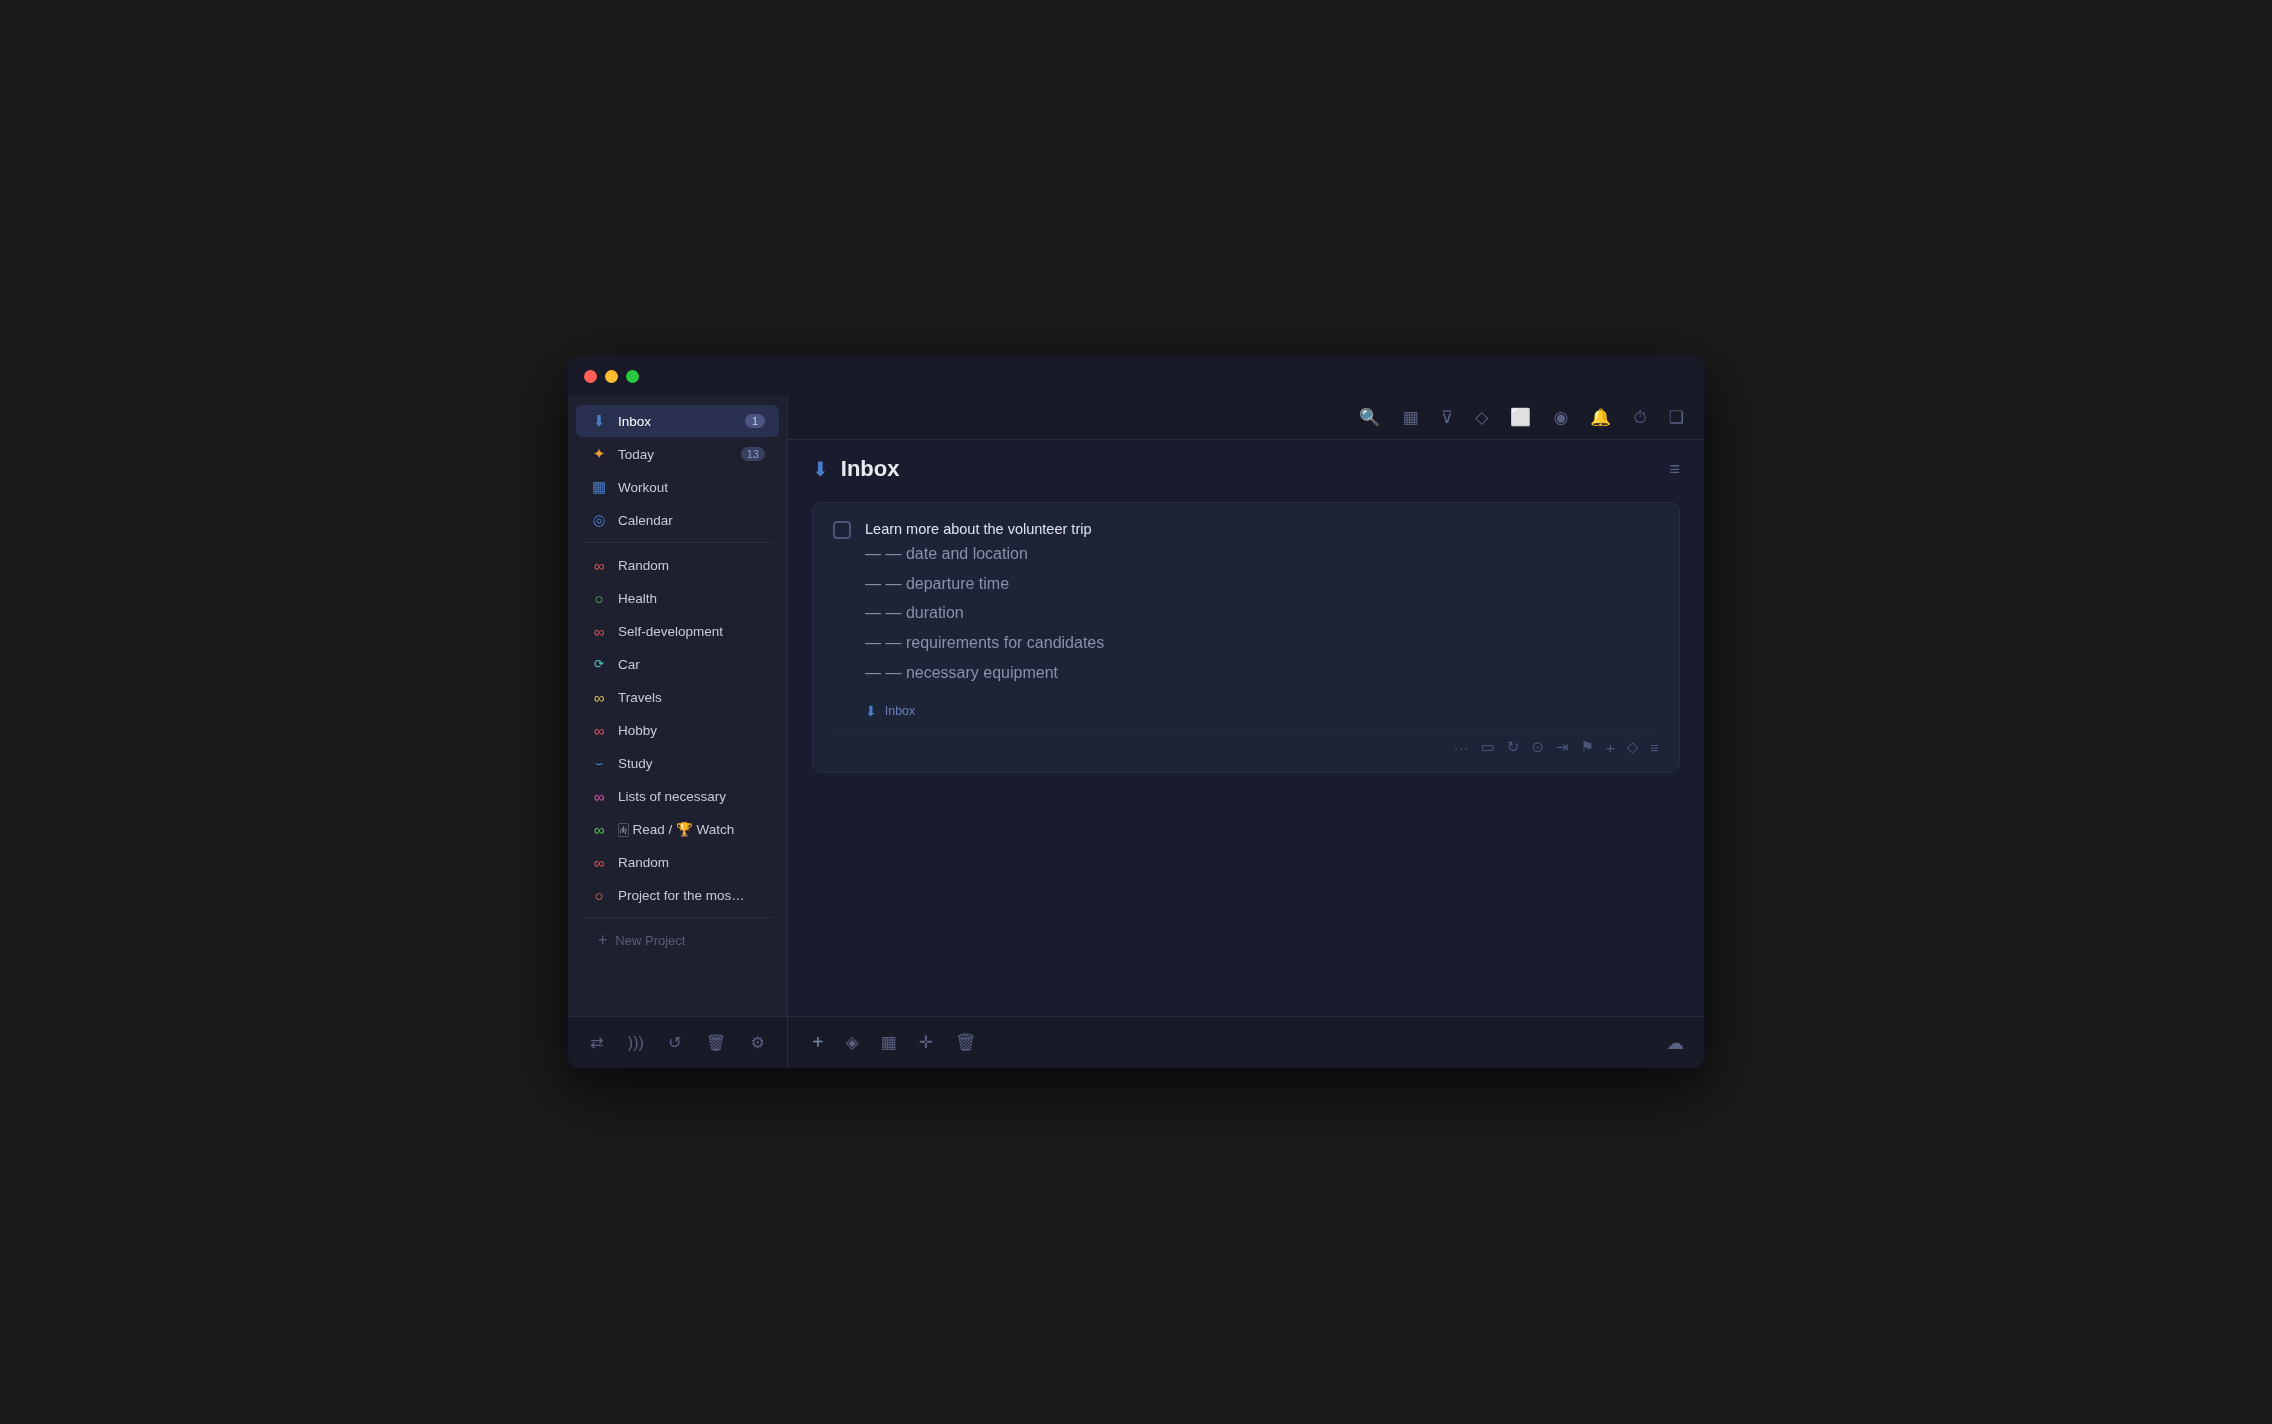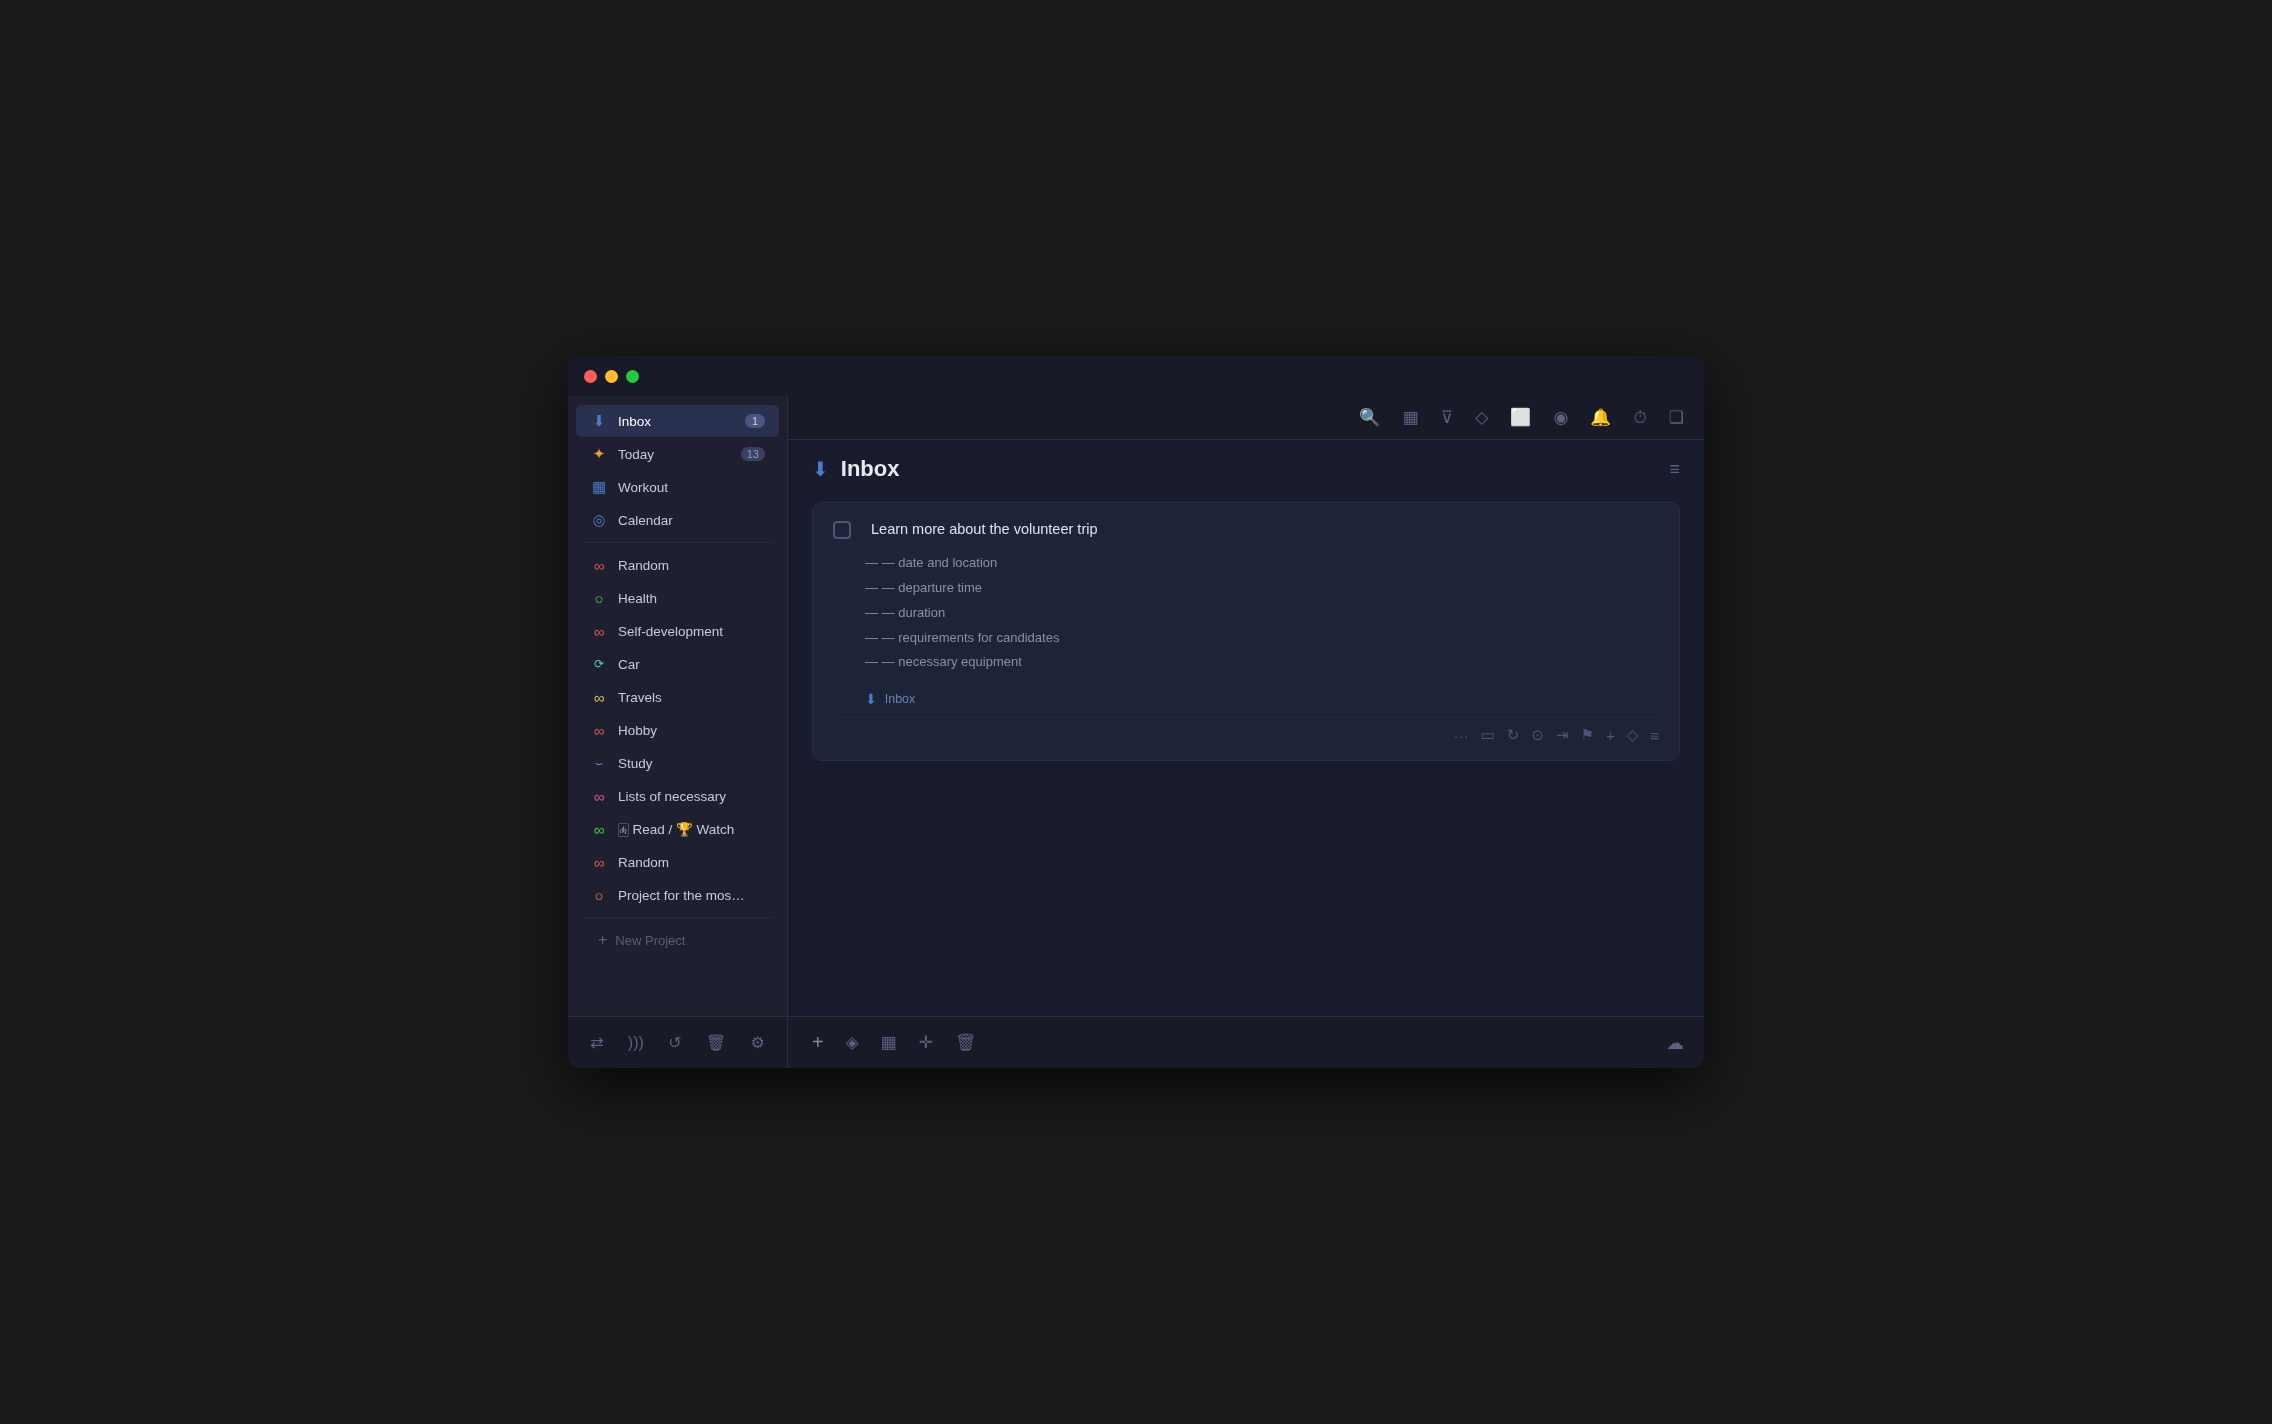--- a/index.html
+++ b/index.html
@@ -195,43 +195,42 @@
     .task-card {
       background: #1e2438;
       border-radius: 10px;
       padding: 16px 20px;
       margin-bottom: 8px;
       border: 1px solid #2a2d45;
     }
     .task-row {
       display: flex;
       align-items: center;
-      gap: 20px;
-      margin-bottom: 12px;
+      gap: 14px;
     }
     .task-checkbox {
       width: 18px;
       height: 18px;
       border: 2px solid #4a5578;
       border-radius: 4px;
       flex-shrink: 0;
       margin-top: 1px;
       cursor: pointer;
     }
     .task-title {
       font-size: 14.5px;
       color: #e0e2ee;
       line-height: 1.4;
     }
     .task-subtasks {
       margin-left: 32px;
       margin-bottom: 12px;
     }
     .task-subtask {
-      font-size: 13px;
+      font-size: 16px;
       color: #8890aa;
       padding: 2px 0;
       line-height: 1.6;
     }
     .task-subtask::before {
       content: '— ';
       color: #6068880;
     }
     .task-footer {
       display: flex;

